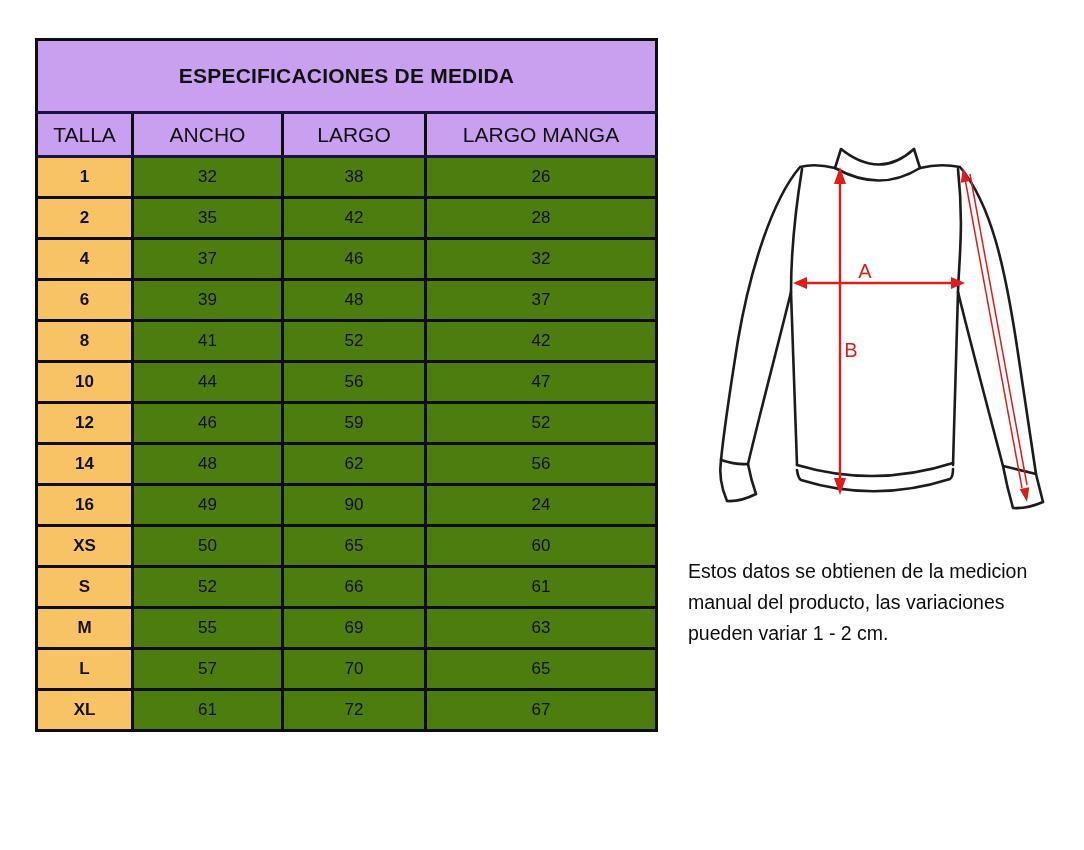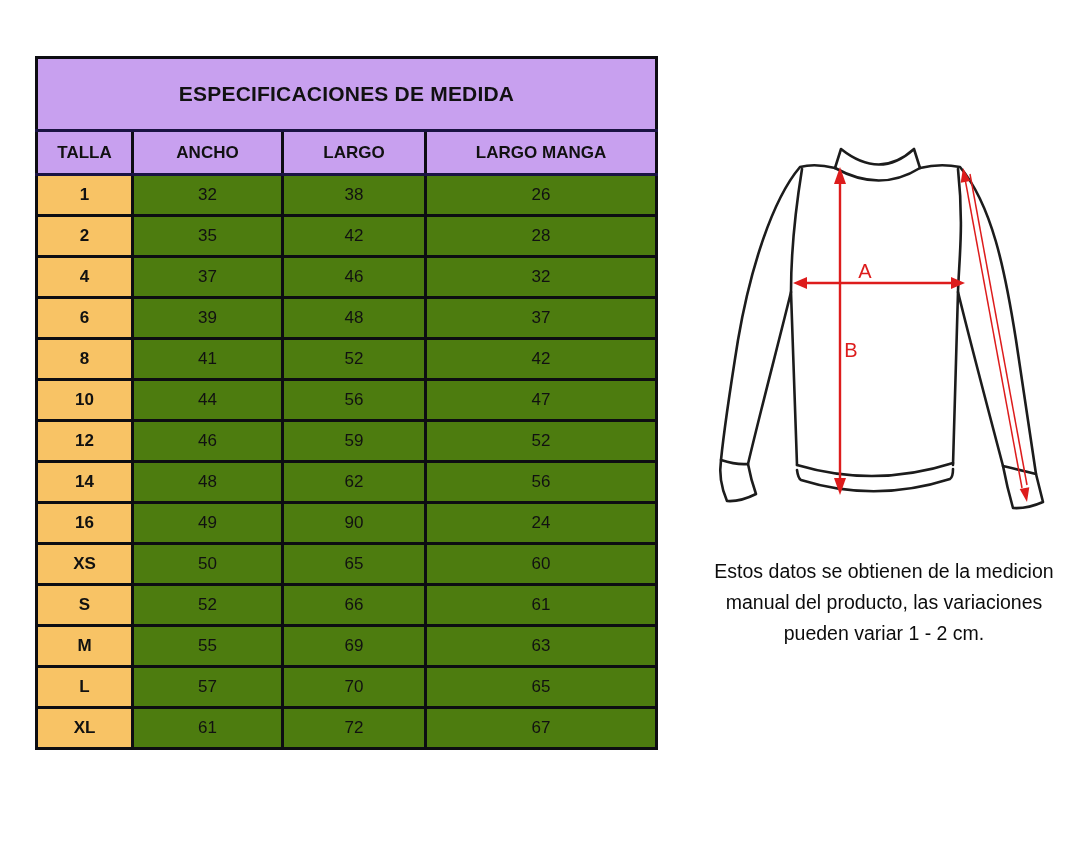--- a/index.html
+++ b/index.html
@@ -10,21 +10,21 @@
     background: var(--page-bg, #ffffff);
     font-family: "Liberation Sans", sans-serif;
     overflow: hidden;
   }
   .stage { position: relative; width: 1084px; height: 850px; }
 
   
   table.size-table {
     position: absolute;
     left: 35px;
-    top: 56px;
+    top: 38px;
     width: 620px;
     border-collapse: collapse;
     table-layout: fixed;
     border: 2px solid var(--border, #0d0d12);
   }
   table.size-table th, table.size-table td {
     border: 3px solid var(--border, #0d0d12);
     text-align: center;
     vertical-align: middle;
     padding: 0;
@@ -34,22 +34,22 @@
     height: 70px;
     background: var(--header-purple, #c8a0ef);
     font-size: 21px;
     font-weight: bold;
     letter-spacing: 0.2px;
     border-bottom-color: #1a1342;
   }
   tr.header-row th {
     height: 41px;
     background: var(--header-purple, #c8a0ef);
-    font-size: 17px;
-    font-weight: bold;
+    font-size: 21px;
+    font-weight: normal;
     border-bottom-color: #1a1342;
   }
   tbody tr { height: 41px; }
   tbody th {
     background: var(--size-orange, #f8c365);
     font-size: 17px;
     font-weight: bold;
   }
   tbody td {
     background: #4d7c0f;
@@ -65,21 +65,21 @@
     width: 352px;
     height: 400px;
   }
 
   
   .note {
     position: absolute;
     left: 688px;
     top: 556px;
     width: 392px;
-    text-align: center;
+    text-align: left;
     font-size: 19.5px;
     line-height: 31px;
     color: #0c0c0c;
   }
 </style>
 </head>
 <body>
 
 <div class="stage">
 

